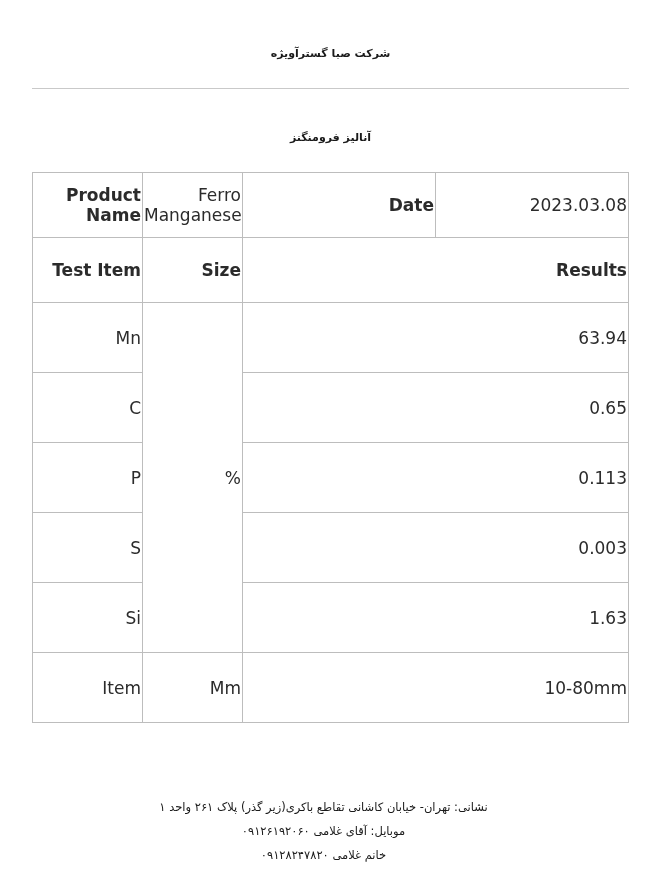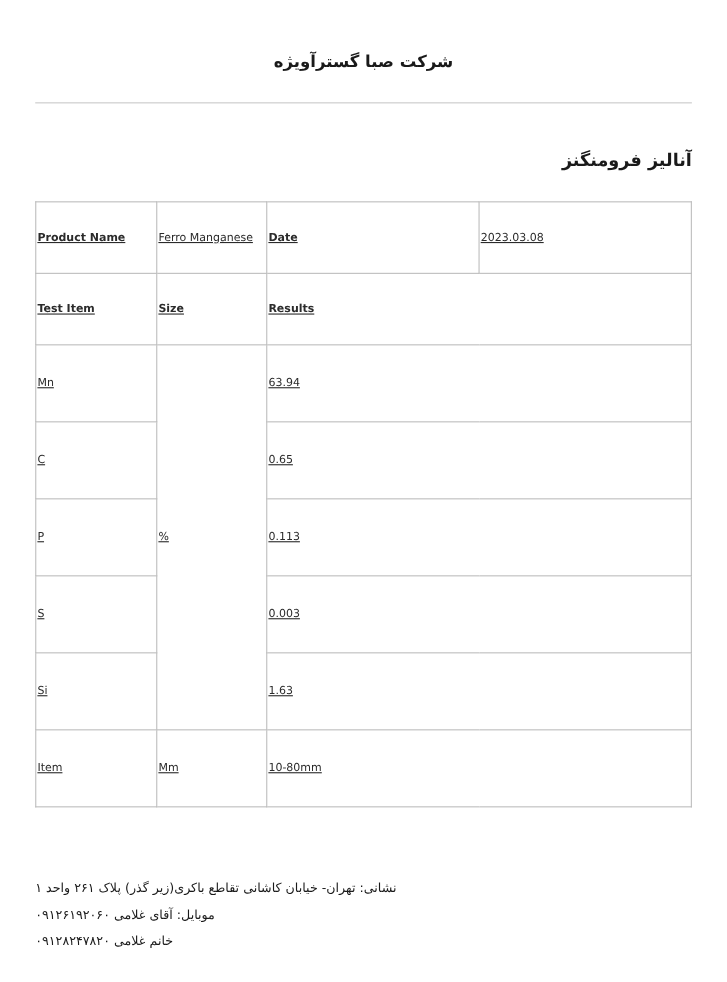--- a/index.html
+++ b/index.html
@@ -17,72 +17,71 @@
   }
   .page {
     width: 661px;
     height: 893px;
     box-sizing: border-box;
     padding: 0 32px;
     position: relative;
   }
   .company-header {
     text-align: center;
-    font-size: 15px;
+    font-size: 11px;
     font-weight: bold;
     direction: rtl;
     padding-top: 47px;
     letter-spacing: 0px;
   }
   .header-rule {
     border: none;
     border-top: 1px solid #c9c9c9;
     margin: 28px 0 0 0;
     width: 100%;
   }
   .doc-title {
-    text-align: right;
-    font-size: 16px;
+    text-align: center;
+    font-size: 11px;
     font-weight: bold;
     direction: rtl;
     margin-top: 42px;
   }
   table.analysis {
     width: 100%;
     border-collapse: collapse;
     margin-top: 28px;
     table-layout: fixed;
   }
   table.analysis td {
     border: 1px solid #bdbdbd;
-    text-align: left;
+    text-align: right;
     vertical-align: middle;
-    font-size: 10px;
+    font-size: 17px;
     color: #2b2b2b;
-    text-decoration: underline;
   }
   td.cell-product-label,
   td.cell-date-label,
   td.head-cell {
     font-weight: bold;
   }
   .row-info td { height: 62px; }
   .row-head td { height: 62px; }
   .row-data td { height: 67px; }
   .col-item { width: 110px; }
   .col-unit { width: 100px; }
   .col-results { width: auto; }
   .cell-product-value { font-size: 11px; }
   .footer {
     position: absolute;
     right: 46px;
     left: 32px;
     bottom: 26px;
     direction: rtl;
-    text-align: left;
+    text-align: center;
     font-size: 11.5px;
     line-height: 2.1;
     color: #1a1a1a;
   }
   .footer div { white-space: nowrap; }
   .footer .spaced { letter-spacing: 0px; }
 </style>
 </head>
 <body>
 

